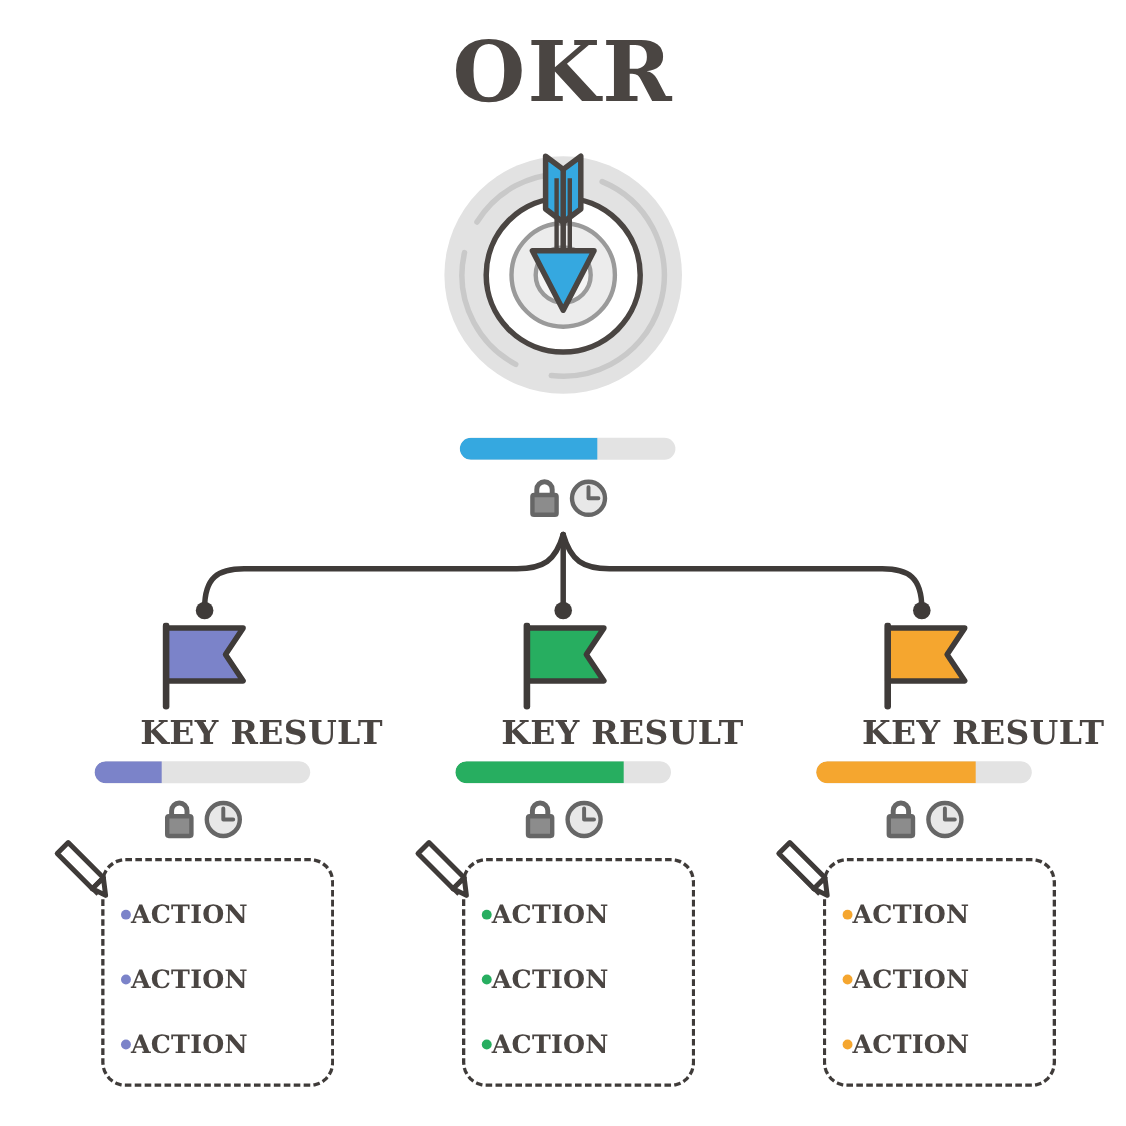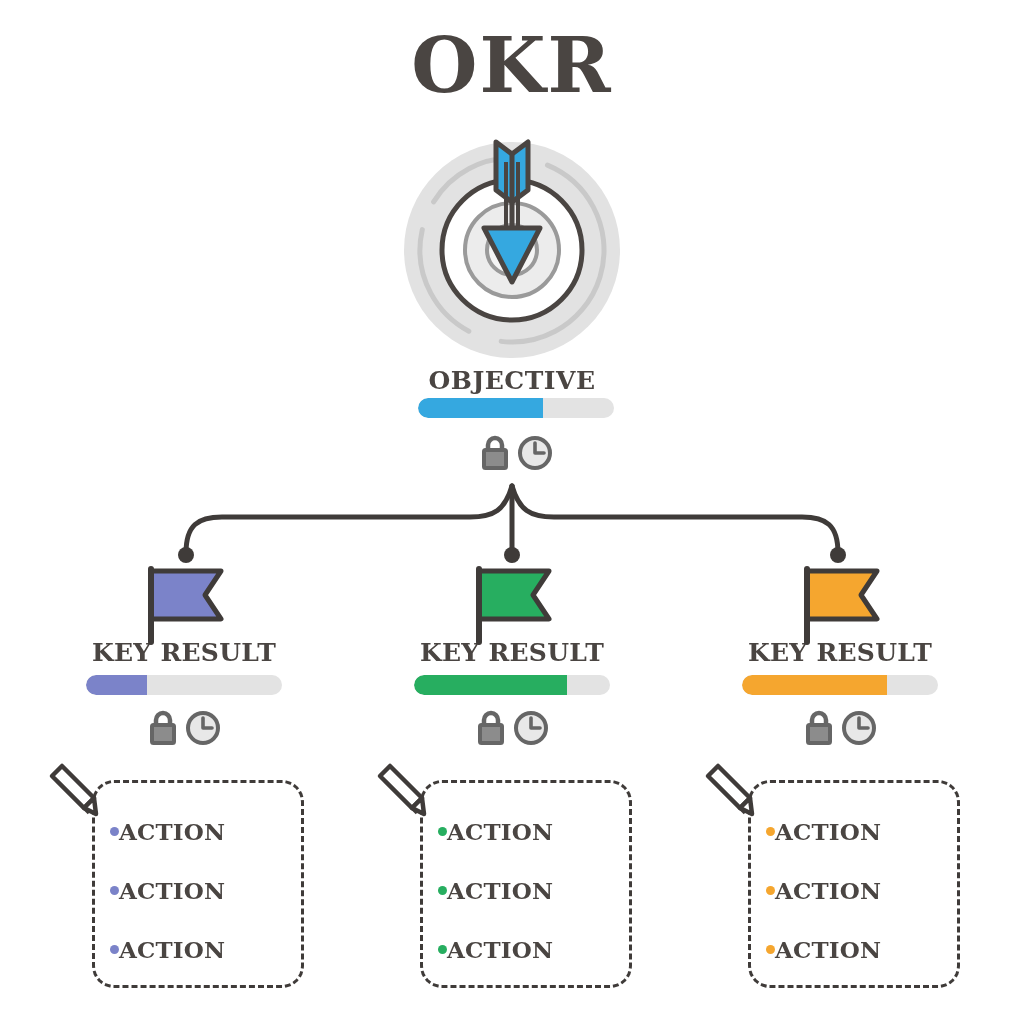--- a/index.html
+++ b/index.html
@@ -104,25 +104,25 @@
   #kr-col-2 { left: 676px; }
 
   .kr-flag {
     position: relative;
     height: 72px;
     display: flex;
     justify-content: center;
     align-items: flex-start;
   }
   .kr-label {
-    margin-top: 0;
-    text-align: center;
+    margin-top: 11px;
+    text-align: right;
     font-family: "DejaVu Serif", serif;
     font-weight: bold;
-    font-size: 25px;
+    font-size: 30px;
     letter-spacing: 0.3px;
     color: #4a4542;
   }
   .kr-bar {
     margin: 8px auto 0 auto;
     width: 196px;
     height: 20px;
     border-radius: 10px;
     background: #e3e3e3;
     overflow: hidden;
@@ -218,21 +218,20 @@
 
       <path d="M104 10 L120 22 L136 10 L136 58 L120 70 L104 58 Z" fill="#35a8e0" stroke="#4a4542" stroke-width="5" stroke-linejoin="round"></path>
 
       <path d="M120 22 L120 128" fill="none" stroke="#4a4542" stroke-width="5"></path>
       <path d="M114 30 L114 120 M126 30 L126 120" fill="none" stroke="#4a4542" stroke-width="4"></path>
 
       <path d="M92 96 L148 96 L120 150 Z" fill="#35a8e0" stroke="#4a4542" stroke-width="5" stroke-linejoin="round"></path>
     </svg>
   </div>
 
-  <div id="objective-label">OBJECTIVE</div>
   <div id="objective-bar">
     <div class="fill" style="width: 64%; background: rgb(53, 168, 224);"></div>
   </div>
   <div id="objective-icons">
     <span>
       <svg class="icon-svg" width="32" height="38" viewBox="0 0 32 38">
         <path d="M9 18 V12 a7 7 0 0 1 14 0 V18" fill="none" stroke="#666666" stroke-width="4.5" stroke-linecap="round"></path>
         <rect x="5" y="17" width="22" height="18" rx="1.5" fill="#8c8c8c" stroke="#666666" stroke-width="4"></rect>
       </svg>
     </span>

